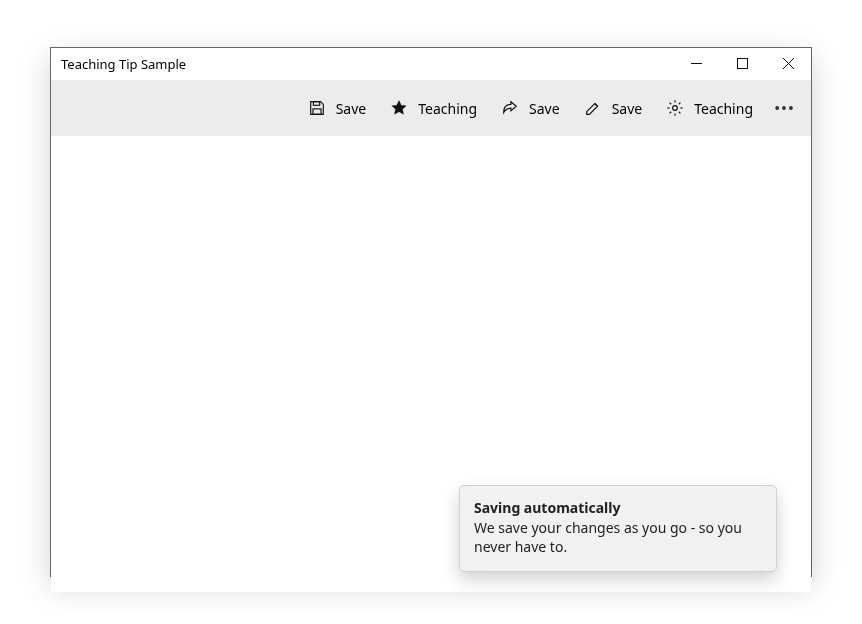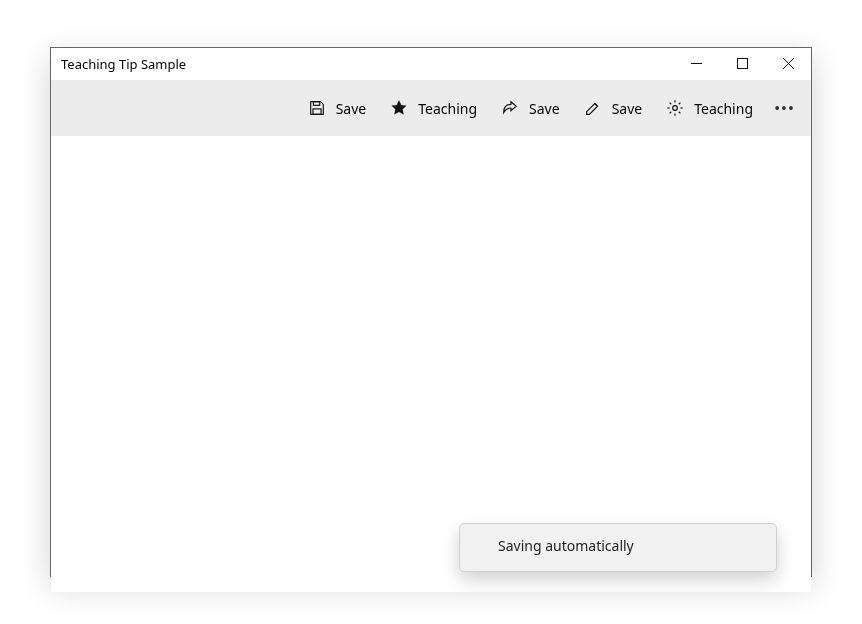--- a/index.html
+++ b/index.html
@@ -71,25 +71,24 @@
     right: 34px;
     bottom: 20px;
     width: 318px;
     background: #f1f1f1;
     border: 1px solid #d0d0d0;
     border-radius: 5px;
     padding: 12px 14px 14px 14px;
     box-shadow: 0 8px 18px rgba(0,0,0,0.18);
   }
   .teaching-tip .tip-title {
-    font-weight: 400;
+    font-weight: 700;
     font-size: 14px;
     color: #222;
     margin-bottom: 2px;
-    margin-left: 24px;
   }
   .teaching-tip .tip-body {
     font-size: 14px;
     color: #222;
     line-height: 1.35;
   }
 </style>
 </head>
 <body>
 
@@ -179,16 +178,17 @@
       <span>Teaching</span>
     </div>
     <div class="more-btn">
       <span class="more-dots">•••</span>
     </div>
   </div>
 
   <div class="content">
     <div class="teaching-tip">
       <div class="tip-title">Saving automatically</div>
+      <div class="tip-body">We save your changes as you go - so you never have to.</div>
     </div>
   </div>
 
 </div>
 
 </body></html>

